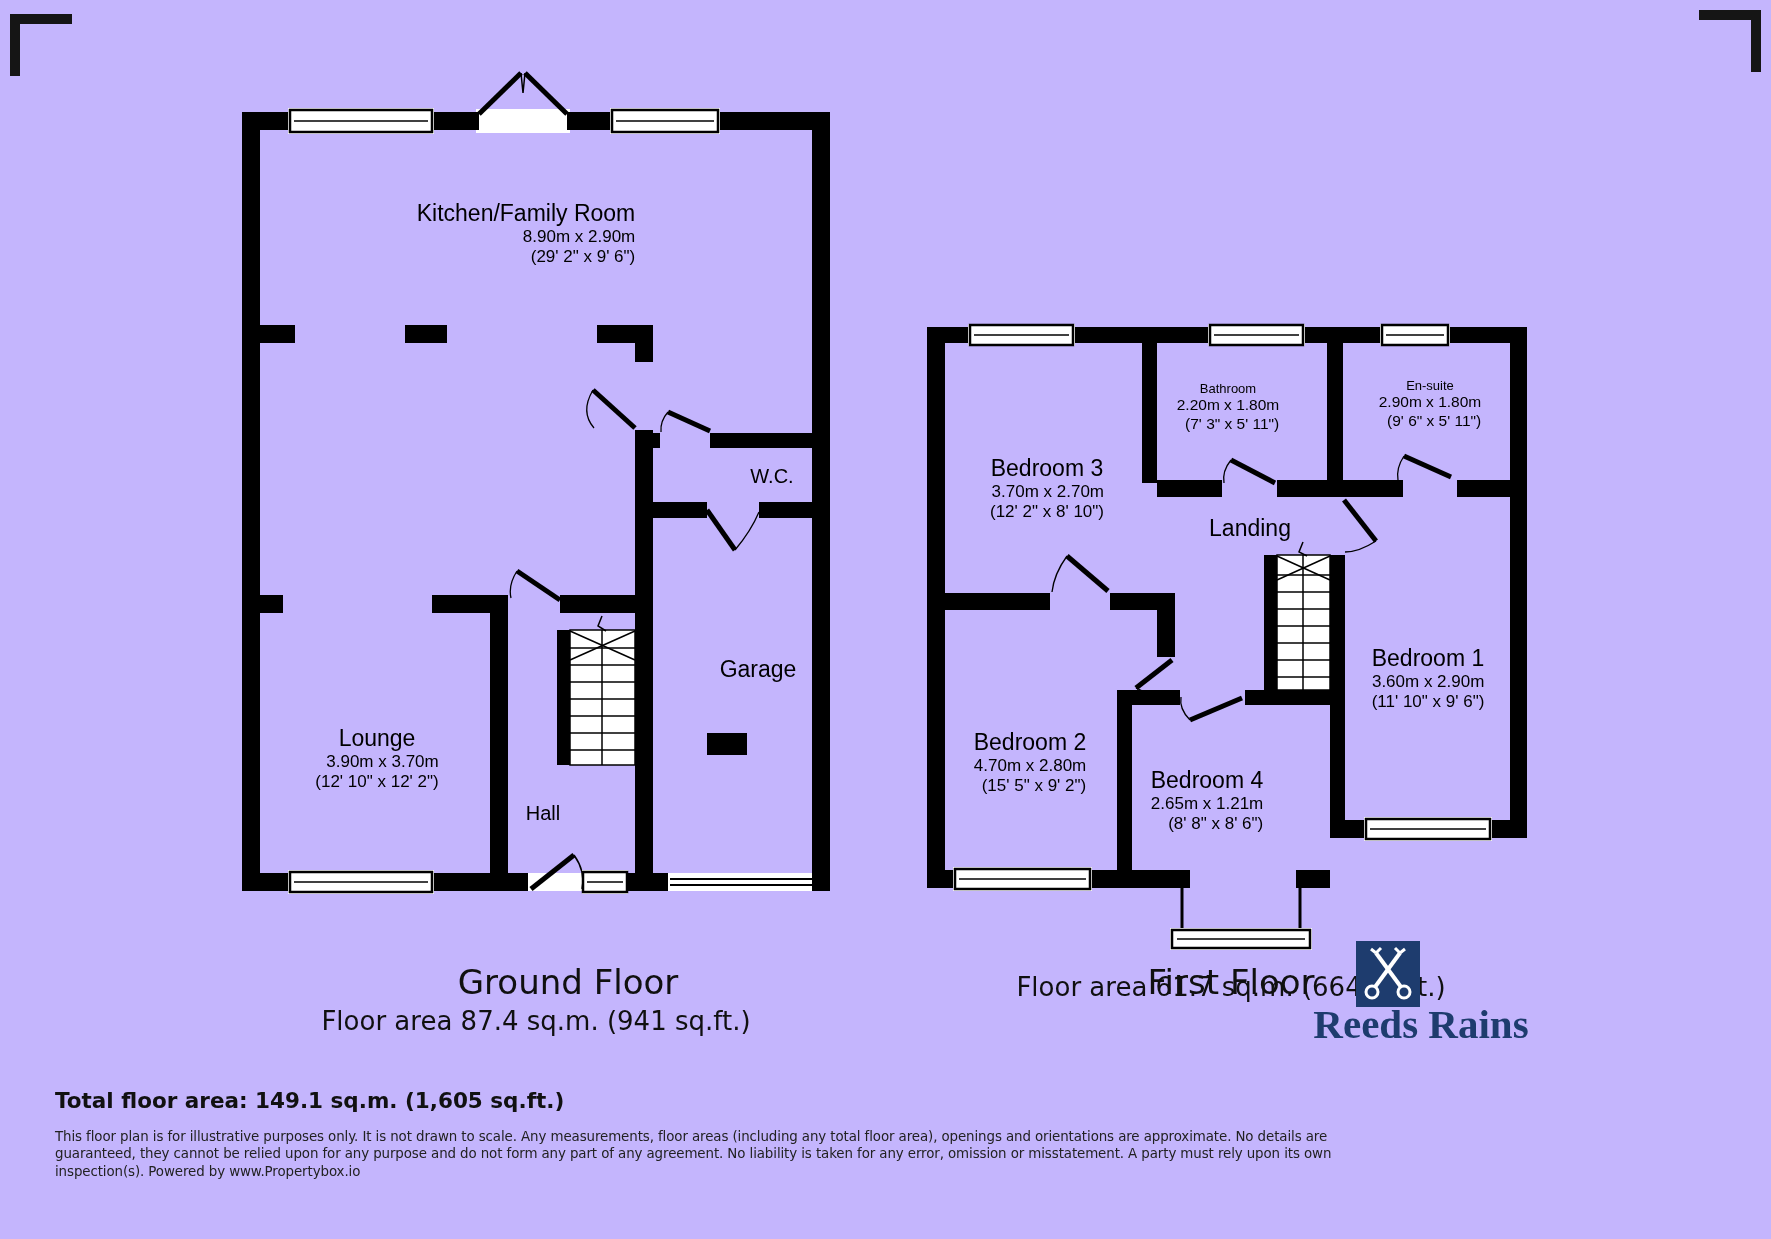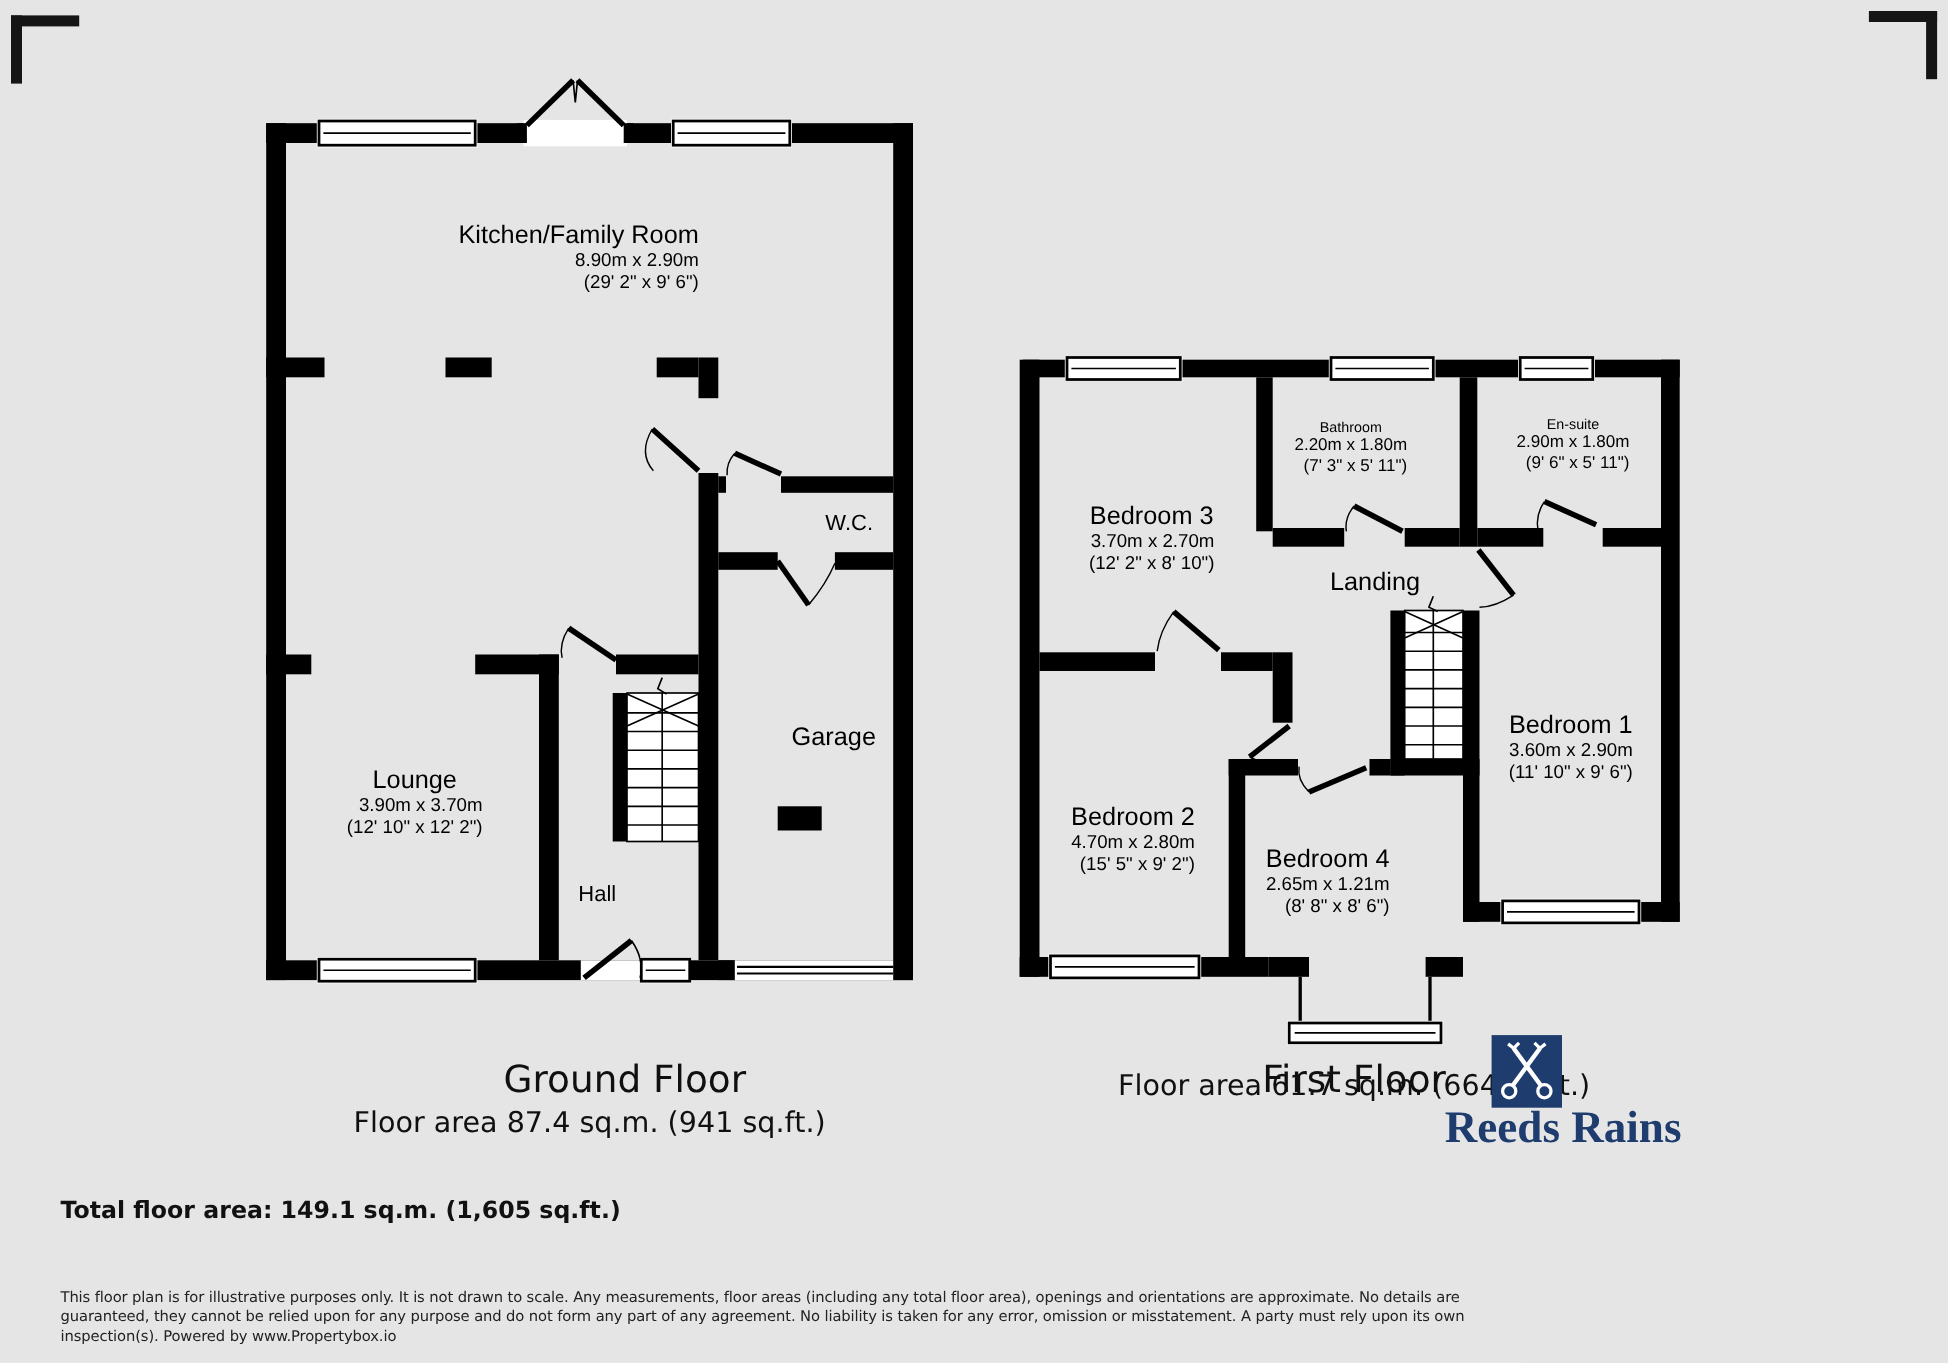--- a/index.html
+++ b/index.html
@@ -1,34 +1,34 @@
 <!DOCTYPE html>
 <html><head>
 <meta charset="utf-8">
 <style>
   html,body{margin:0;padding:0;background:#fff;}
-  #page{position:relative;width:1771px;height:1239px;background:#e5e5e5;overflow:hidden;
+  #page{position:relative;width:1771px;height:1239px;background:#c4b5fd;overflow:hidden;
         font-family:"Liberation Sans",sans-serif;}
   .corner{position:absolute;background:#151515;}
   svg{position:absolute;}
   .room-label{position:absolute;transform:translateX(-50%);text-align:center;color:#000;
               line-height:1.18;white-space:nowrap;}
   .room-name{font-size:23px;}
   .room-dim{font-size:17px;text-align:right;}
   .room-label.small .room-name{font-size:13px;}
   .room-label.small .room-dim{font-size:15.5px;}
   .room-label.bare .room-name{font-size:20px;}
   .floor-title{position:absolute;transform:translateX(-50%);font-family:"DejaVu Sans",sans-serif;
                font-size:34px;color:#101010;white-space:nowrap;}
   .floor-area{position:absolute;transform:translateX(-50%);font-family:"DejaVu Sans",sans-serif;
               font-size:26px;color:#101010;white-space:nowrap;}
   .total-area{position:absolute;font-family:"DejaVu Sans",sans-serif;font-size:21.5px;
               font-weight:600;color:#111;}
   .disclaimer{position:absolute;font-family:"DejaVu Sans",sans-serif;font-size:13.4px;
-              color:#222;width:1300px;line-height:1.3;letter-spacing:-0.1px;margin-top:44px;}
+              color:#222;width:1300px;line-height:1.3;letter-spacing:-0.1px;}
   .brand-icon{position:absolute;left:1356px;top:941px;width:64px;height:66px;background:#1e3c6e;}
   .brand-text{position:absolute;left:1386px;top:1000px;transform:translateX(-50%);
               font-family:"Liberation Serif",serif;font-weight:700;font-size:41px;
               color:#1e3c6e;white-space:nowrap;margin-left:35px;}
 </style>
 </head>
 <body>
 
 <div id="page">
 
@@ -233,21 +233,21 @@
   </svg>
 
   <div class="room-label" style="left:526px;top:200px">
     <div class="room-name">Kitchen/Family Room</div>
     <div class="room-dim">8.90m x 2.90m</div>
     <div class="room-dim">(29' 2" x 9' 6")</div>
   </div>
   <div class="room-label bare" style="left:772px;top:465px">
     <div class="room-name">W.C.</div>
   </div>
-  <div class="room-label" style="left:377px;top:695px">
+  <div class="room-label" style="left:377px;top:725px">
     <div class="room-name">Lounge</div>
     <div class="room-dim">3.90m x 3.70m</div>
     <div class="room-dim">(12' 10" x 12' 2")</div>
   </div>
   <div class="room-label bare" style="left:543px;top:802px">
     <div class="room-name">Hall</div>
   </div>
   <div class="room-label" style="left:758px;top:656px">
     <div class="room-name">Garage</div>
   </div>

